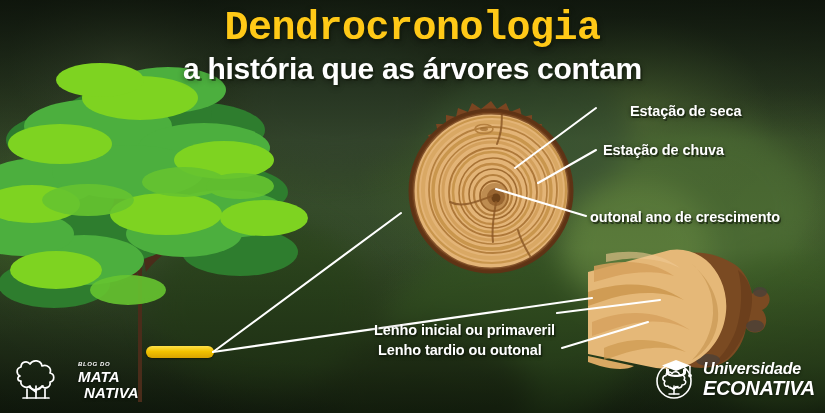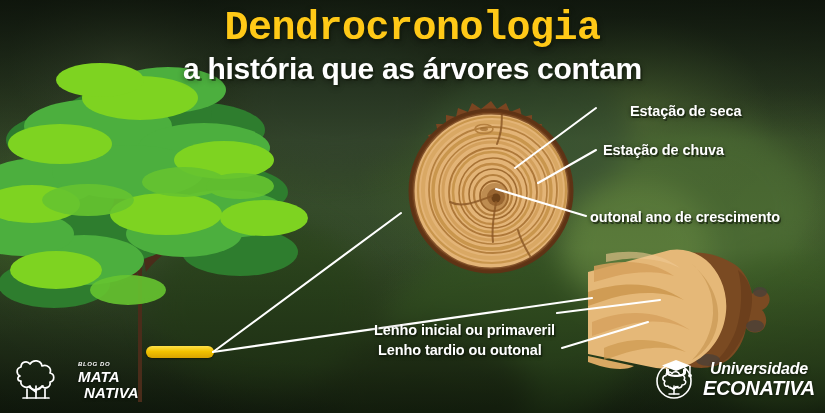--- a/index.html
+++ b/index.html
@@ -156,21 +156,21 @@
 
   .logo-right {
     position: absolute;
     right: 10px; bottom: 10px;
     height: 48px;
     z-index: 45;
     display: flex; align-items: center; gap: 7px;
   }
   .logo-right .mark { width: 44px; height: 44px; flex: 0 0 44px; }
   .logo-right .mark svg { display: block; width: 100%; height: 100%; }
-  .logo-right .words { line-height: 1; text-align: center; }
+  .logo-right .words { line-height: 1; }
   .logo-right .w1 {
     display: block;
     font-size: 16px; font-weight: bold; font-style: italic;
     color: #fff; letter-spacing: -.2px;
     text-shadow: 0 1px 3px rgba(0,0,0,.6);
   }
   .logo-right .w2 {
     display: block;
     font-size: 20px; font-weight: bold; font-style: italic;
     color: #fff; letter-spacing: -.3px; margin-top: 1px;

